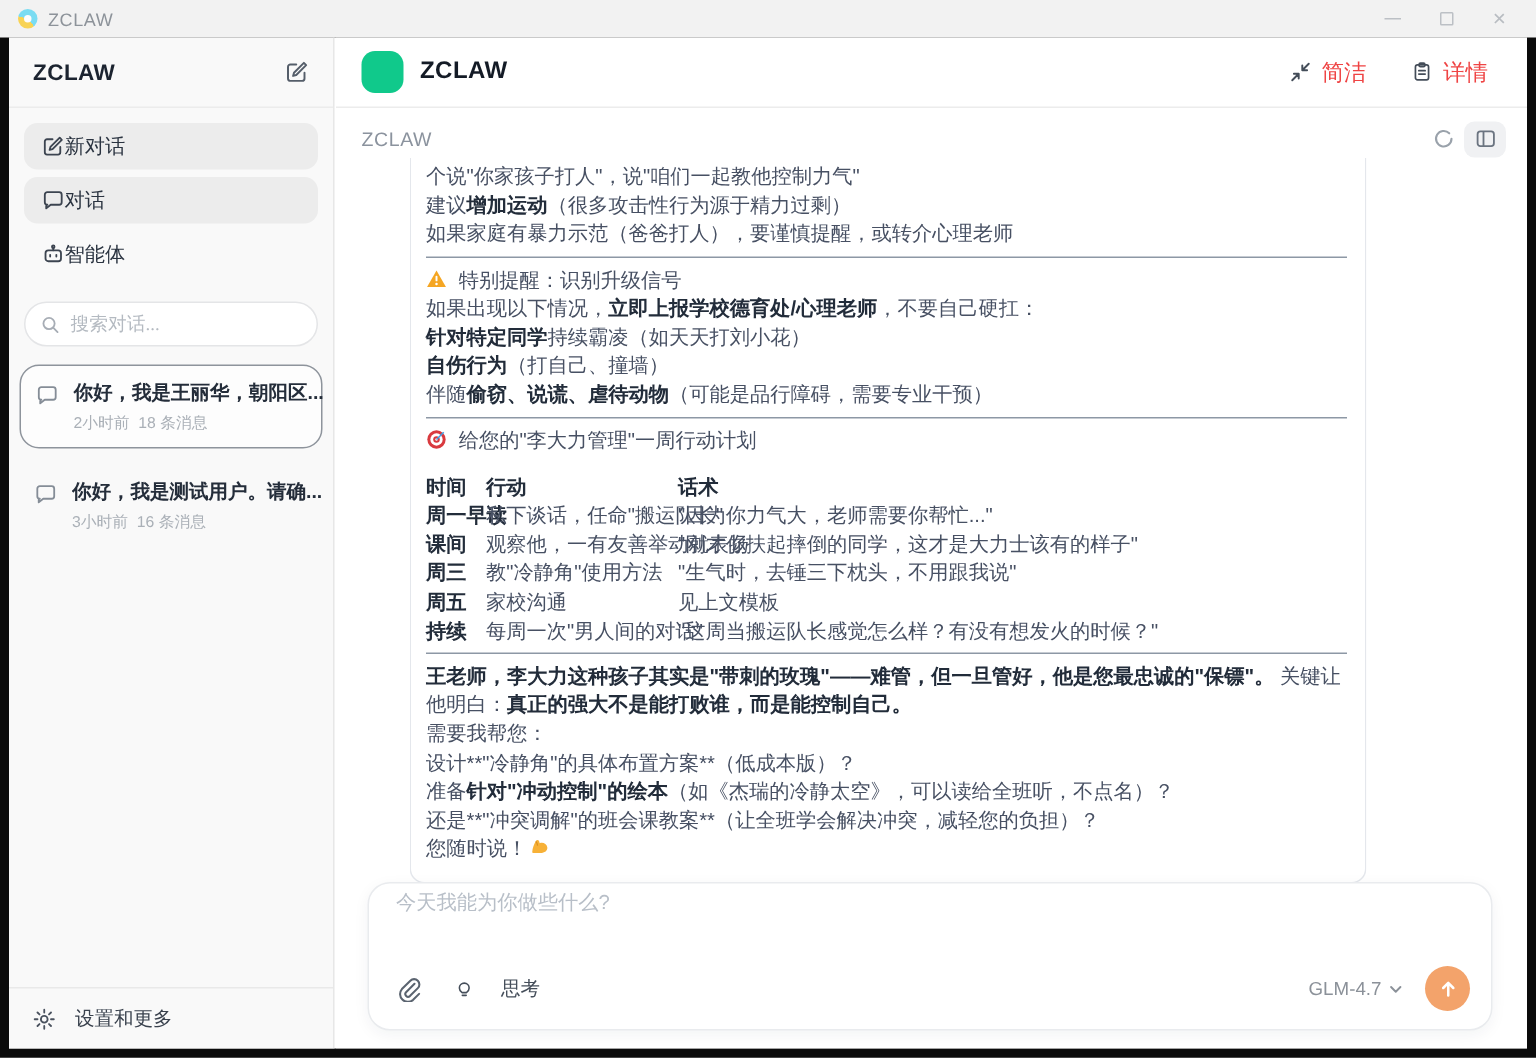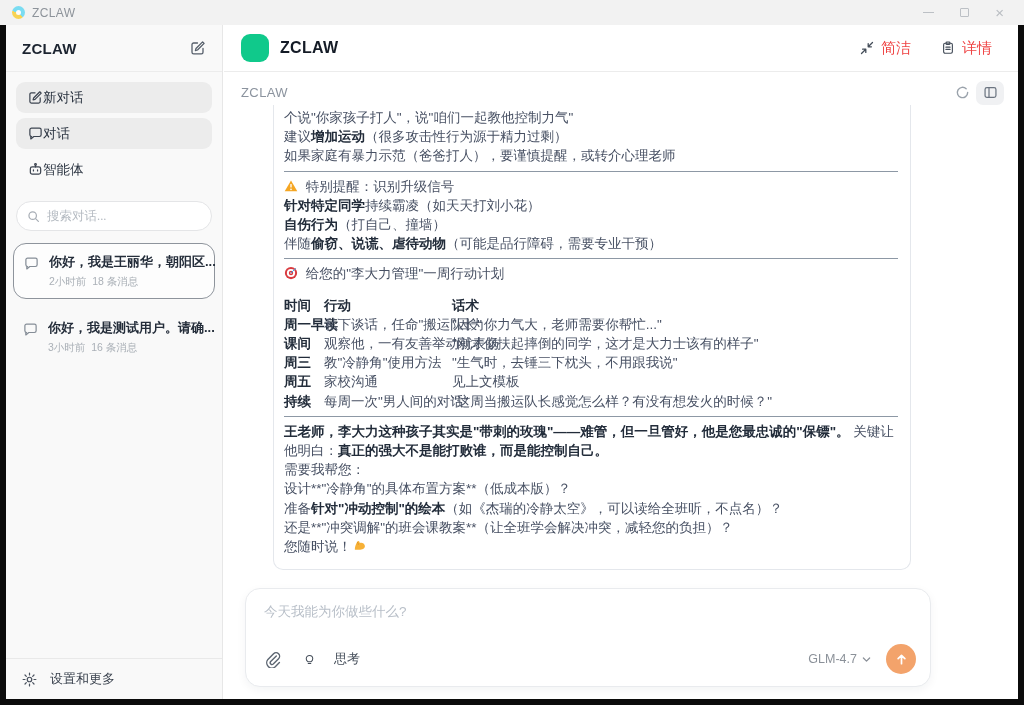--- a/index.html
+++ b/index.html
@@ -62,22 +62,22 @@
     border-radius:0 0 10px 10px; padding:3px 12px 13px 10px; background:#fff; }
   .md-line { font-size:13.5px; line-height:19.2px; color:#475063; white-space:nowrap; }
   .md-line .b { font-weight:700; color:#222c3a; }
   .md-hr { height:1px; background:#8d98a5; margin:5px 0; }
   .emoji { display:inline-block; width:14px; height:14px; vertical-align:-2px; margin-right:4px; }
   .emoji svg { width:14px; height:14px; display:block; }
   .md-table { display:grid; grid-template-columns:40px 128px 1fr; font-size:13.5px; line-height:19.2px; color:#475063;margin-top:12px; }
   .md-table .cell { white-space:nowrap; }
   .md-table .head, .md-table .c0 { font-weight:700; color:#222c3a; }
 
-  .composer { position:absolute; left:21px; bottom:12px; width:686px; height:99px; background:#fff;
-    border:1px solid #e9ebee; border-radius:15px; box-shadow:0 3px 10px rgba(20,30,50,.05); padding:14px 16px 12px 18px; }
+  .composer { position:absolute; left:21px; bottom:12px; width:750px; height:99px; background:#fff;
+    border:1px solid #e9ebee; border-radius:15px; box-shadow:0 3px 10px rgba(20,30,50,.05); padding:4px 16px 12px 18px; }
   .composer textarea { width:100%; height:34px; border:none; outline:none; resize:none; font-size:13.5px; color:#3a4350;
     font-family:inherit; background:transparent; }
   .composer textarea::placeholder { color:#b8bfc8; }
   .composer-bar { position:absolute; left:18px; right:14px; bottom:12px; display:flex; align-items:center; }
   .clip { color:#5b6470; display:flex; cursor:pointer; }
   .think { display:flex; align-items:center; gap:18px; margin-left:22px; color:#454e5a; font-size:13px; cursor:pointer; }
   .model { margin-left:auto; display:flex; align-items:center; gap:4px; color:#8b9199; font-size:12.5px; cursor:pointer; }
   .send-btn { width:30px; height:30px; border-radius:50%; background:#f3a36b; border:none; margin-left:14px;
     display:flex; align-items:center; justify-content:center; cursor:pointer; }
 </style>
@@ -221,20 +221,21 @@
       <div>
           <div class="md-line"><span>个说"你家孩子打人"，说"咱们一起教他控制力气"</span></div>
           <div class="md-line"><span>建议</span><span class="b">增加运动</span><span>（很多攻击性行为源于精力过剩）</span></div>
           <div class="md-line"><span>如果家庭有暴力示范（爸爸打人），要谨慎提醒，或转介心理老师</span></div>
           <div class="md-hr"></div>
           <div class="md-line"><span class="emoji"><svg viewBox="0 0 16 16">
                 <path d="M8 1.6 15.2 14H.8z" fill="#f5a623"></path>
                 <rect x="7.25" y="5.6" width="1.5" height="4.2" rx=".7" fill="#fff"></rect>
                 <circle cx="8" cy="11.9" r=".95" fill="#fff"></circle>
               </svg></span><span> 特别提醒：识别升级信号</span></div>
+          <div class="md-line"><span>如果出现以下情况，</span><span class="b">立即上报学校德育处/心理老师</span><span>，不要自己硬扛：</span></div>
           <div class="md-line"><span class="b">针对特定同学</span><span>持续霸凌（如天天打刘小花）</span></div>
           <div class="md-line"><span class="b">自伤行为</span><span>（打自己、撞墙）</span></div>
           <div class="md-line"><span>伴随</span><span class="b">偷窃、说谎、虐待动物</span><span>（可能是品行障碍，需要专业干预）</span></div>
           <div class="md-hr"></div>
           <div class="md-line"><span class="emoji"><svg viewBox="0 0 16 16">
                 <circle cx="8" cy="8" r="7" fill="#d93a3f"></circle>
                 <circle cx="8" cy="8" r="4.7" fill="#fff"></circle>
                 <circle cx="8" cy="8" r="2.5" fill="#d93a3f"></circle>
                 <circle cx="8" cy="8" r=".9" fill="#fff"></circle>
                 <path d="M8 8 13.5 2.5" stroke="#3aa0e8" stroke-width="1.1"></path>

